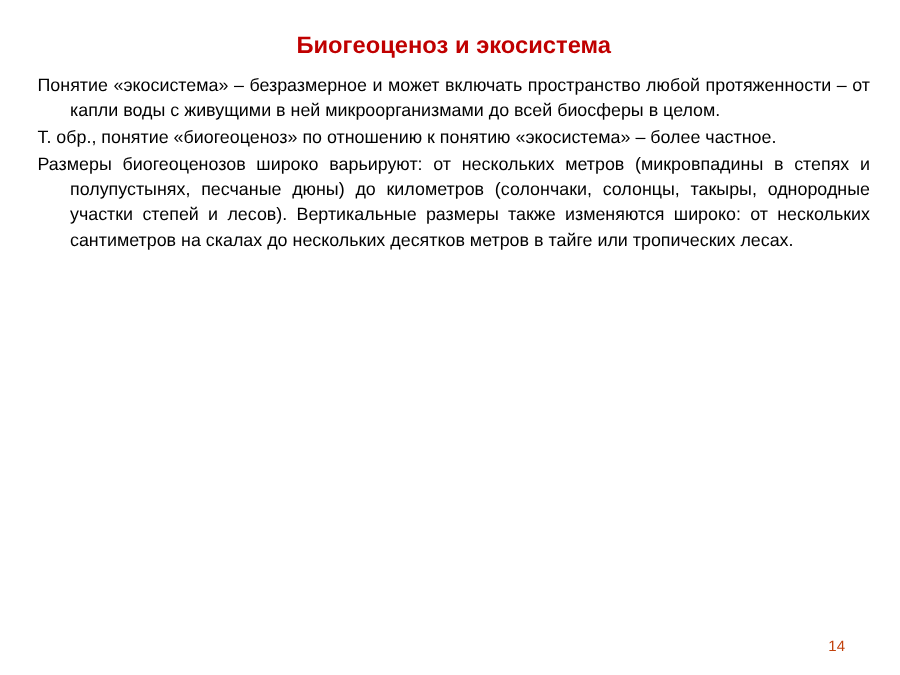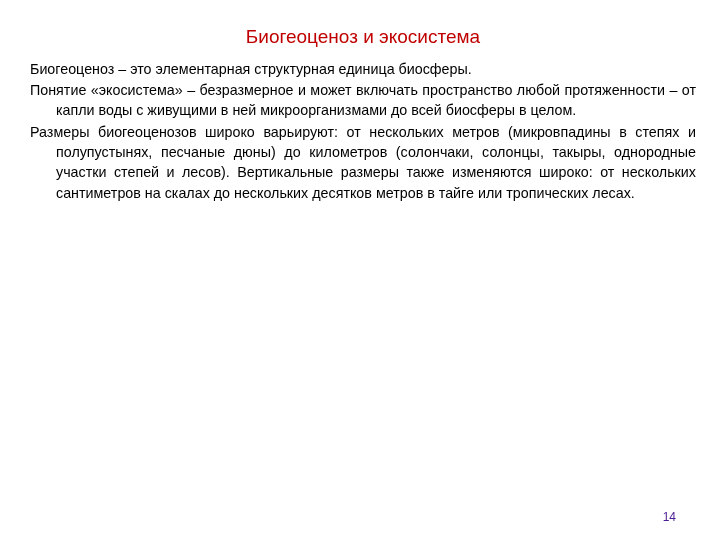--- a/index.html
+++ b/index.html
@@ -18,21 +18,21 @@
     position: relative;
     width: 720px;
     height: 540px;
     box-sizing: border-box;
     padding: 26px 24px 10px 30px;
   }
   .slide-title {
     text-align: center;
     font-size: 19px;
     color: #c00000;
-    font-weight: normal;
+    font-weight: bold;
     margin: 0 0 10px 0;
     line-height: 1.2;
   }
   .body-block {
     font-size: 14.3px;
     line-height: 1.42;
   }
   p.para {
     margin: 0 0 1px 0;
     text-align: justify;
@@ -44,38 +44,38 @@
     margin-left: -26px;
   }
   b.term {
     font-weight: bold;
   }
   .page-number {
     position: absolute;
     right: 44px;
     bottom: 16px;
     font-size: 12px;
-    color: #4c1d95;
+    color: #c2410c;
   }
 </style>
 </head>
 <body>
 
 <div class="slide">
 
   <h1 class="slide-title">Биогеоценоз и экосистема</h1>
 
   <div class="body-block">
 
 
-    <p class="para"><span class="first-line-out">Биогеоценоз – это элементарная структурная единица биосферы.</span></p>
 
 
     <p class="para"><span class="first-line-out">Понятие «экосистема» – безразмерное и может включать пространство любой протяженности – от капли воды с живущими в ней микроорганизмами до всей биосферы в целом.</span></p>
 
+    <p class="para"><span class="first-line-out">Т. обр., понятие «биогеоценоз» по отношению к понятию «экосистема» – более частное.</span></p>
 
     <p class="para"><span class="first-line-out">Размеры биогеоценозов широко варьируют: от нескольких метров (микровпадины в степях и полупустынях, песчаные дюны) до километров (солончаки, солонцы, такыры, однородные участки степей и лесов). Вертикальные размеры также изменяются широко: от нескольких сантиметров на скалах до нескольких десятков метров в тайге или тропических лесах.</span></p>
 
   </div>
 
   <div class="page-number">14</div>
 
 </div>
 
 </body></html>

